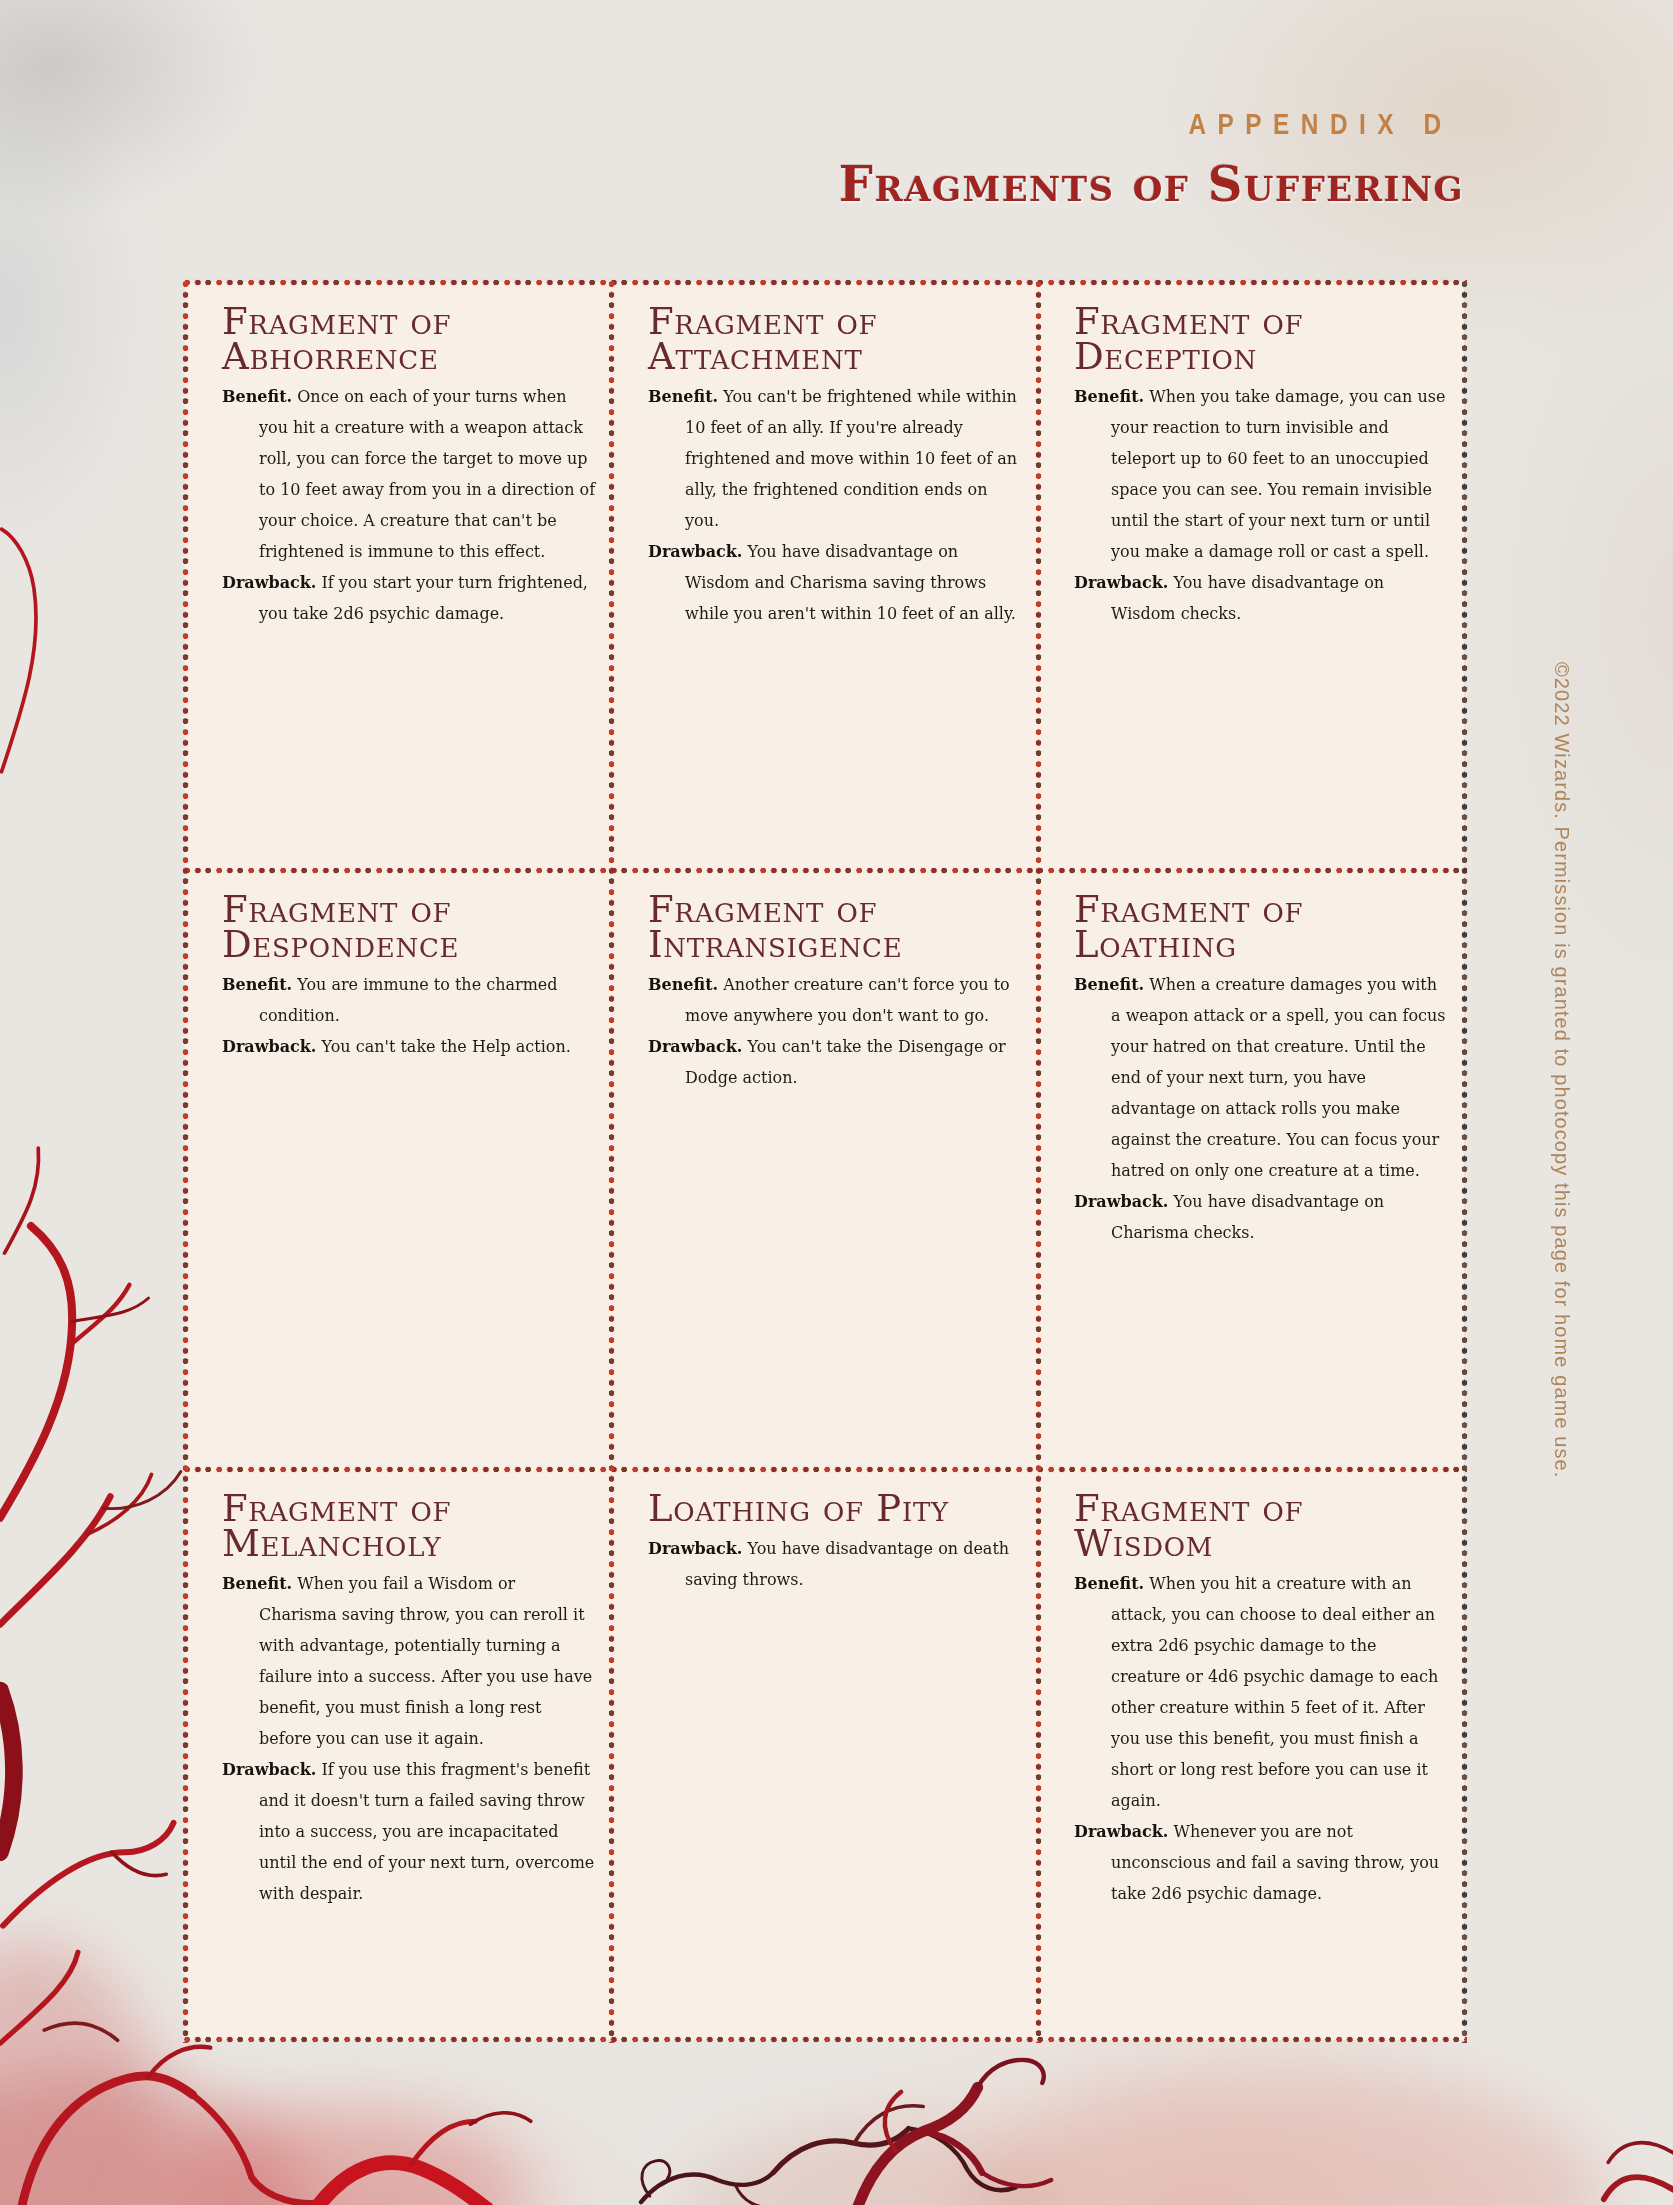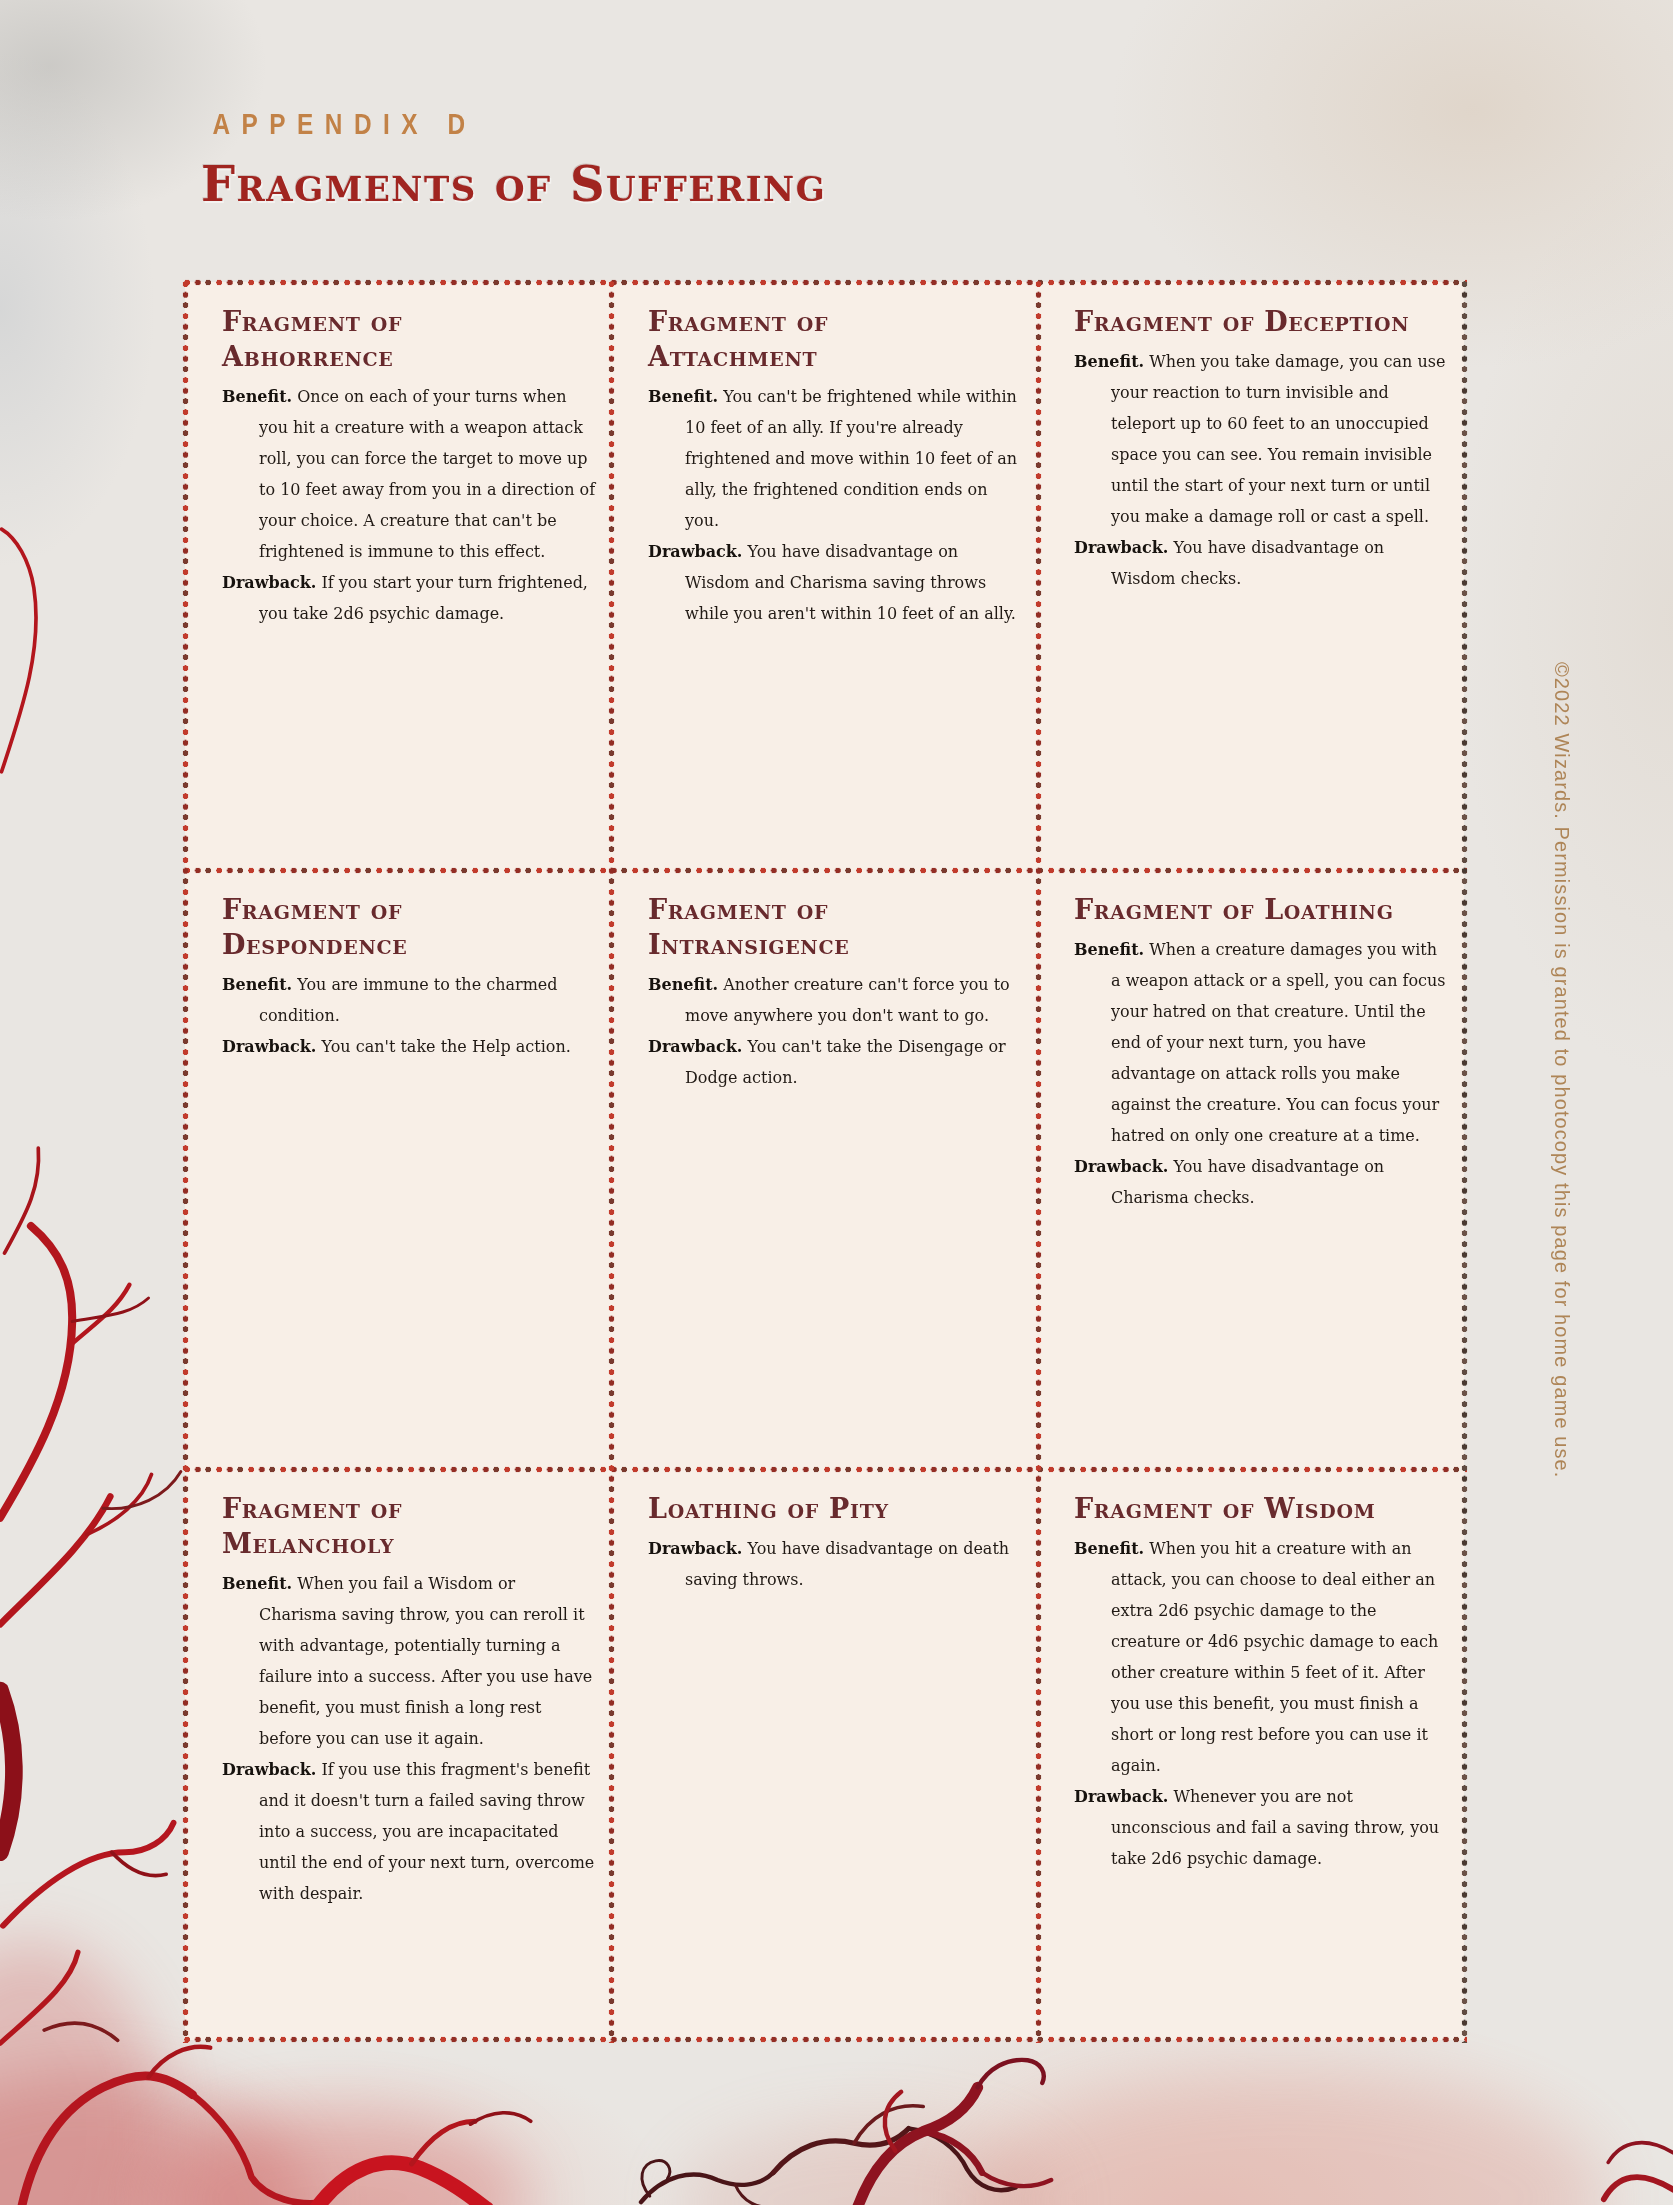--- a/index.html
+++ b/index.html
@@ -10,21 +10,21 @@
       radial-gradient(ellipse 309px 221px at 3% 3%, rgba(168,168,165,.45), transparent 70%),
       radial-gradient(ellipse 515px 368px at 88% 5%, rgba(216,200,183,.55), transparent 70%),
       radial-gradient(ellipse 309px 662px at 100% 28%, rgba(222,214,205,.6), transparent 70%),
       radial-gradient(ellipse 221px 368px at 0% 14%, rgba(186,192,198,.4), transparent 70%),
       radial-gradient(ellipse 662px 309px at 72% 100%, rgba(235,190,178,.5), transparent 70%),
       radial-gradient(ellipse 441px 221px at 22% 100%, rgba(228,170,160,.35), transparent 70%),
       #e9e6e2;
   }
   .deco { position:absolute; left:0; top:0; z-index:0; pointer-events:none; }
 
-  .header { position:absolute; left:201px; top:109px; width:1279px; text-align:left; z-index:1; }
+  .header { position:absolute; left:185px; top:109px; width:1279px; text-align:right; z-index:1; }
   .appendix {
     display:inline-block;
     font-family:"Liberation Sans","DejaVu Sans",sans-serif;
     font-weight:800; font-size:26.5px; letter-spacing:12.5px; color:#c28247;
     transform:scale(.92,1.12); margin-bottom:7.4px;
   }
   .big-title {
     font-variant:small-caps; font-weight:700; font-size:48px; line-height:75px;
     color:#a02520; margin:0; letter-spacing:1.5px;
     text-shadow:1.5px 2.2px 0 rgba(255,255,255,.5), -0.7px -0.7px 0 rgba(90,20,15,.18);
@@ -32,22 +32,22 @@
 
   .grid {
     position:absolute; left:185px; top:282px; width:1279px; height:1758px;
     background:#f8efe7; z-index:1;
     display:grid;
     grid-template-columns:426px 426px 426px;
     grid-template-rows:588px 599px 571px;
   }
   .card { padding:22px 13.2px 0 37px; overflow:hidden; position:relative; z-index:1; }
   .card-title {
-    margin:0 0 7.4px 0; font-variant:small-caps; font-weight:700;
-    font-size:27px; line-height:35px; color:#682a2d; letter-spacing:0.7px;
+    margin:0 0 7.4px 0; font-variant:small-caps; font-weight:400;
+    font-size:37px; line-height:35px; color:#682a2d; letter-spacing:0.7px;
   }
   .card-title span { display:block; }
   .card-title span:empty { display:none; }
   .entry {
     margin:0; font-size:16px; line-height:31px; color:#211a15;
     padding-left:37px; text-indent:-37px;
   }
   .entry b { color:#17120e; }
 
   

